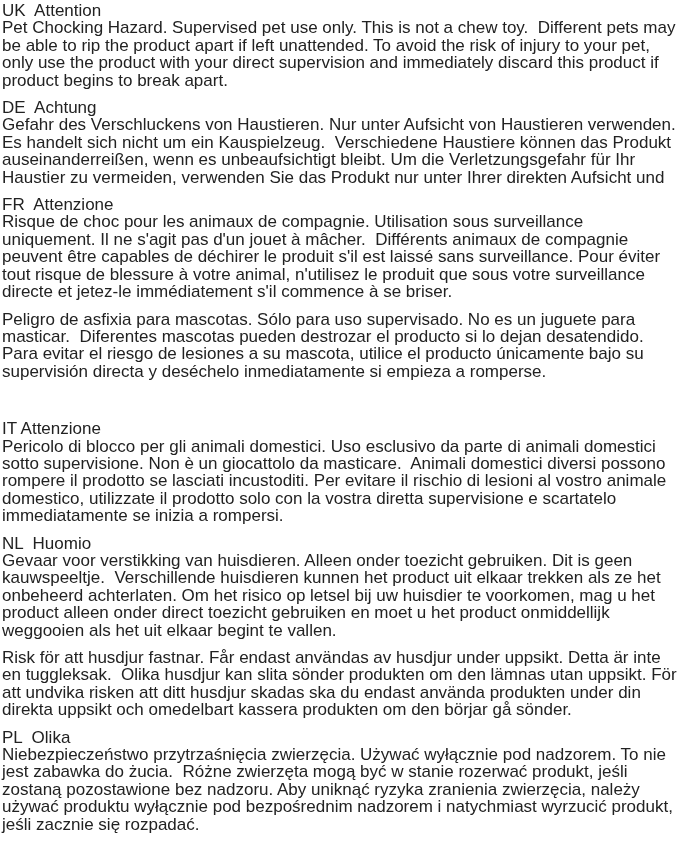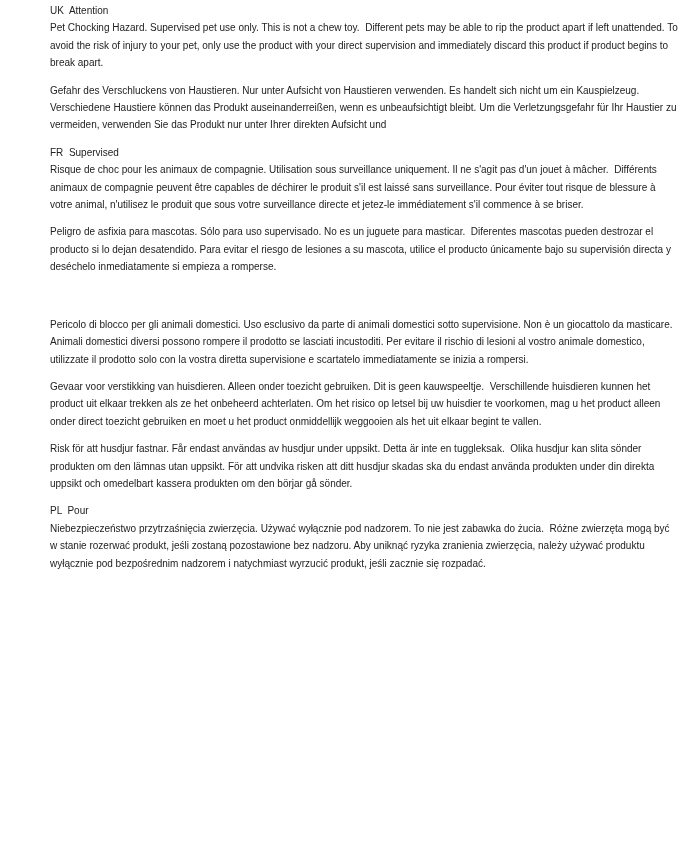--- a/index.html
+++ b/index.html
@@ -9,23 +9,22 @@
   }
   body {
     width: 679px;
     height: 851px;
     overflow: hidden;
     font-family: "Liberation Sans", sans-serif;
   }
   .doc {
     padding: 2px 1px 0 2px;
     color: #222222;
-    font-size: 10px;
+    font-size: 17px;
     line-height: 17.4px;
-    margin-left: 48px;
   }
   .warning-section {
     margin: 0 0 10px 0;
   }
   .warning-section.gap-large {
     margin-top: 40px;
   }
   .section-heading {
     white-space: pre-wrap;
   }
@@ -37,42 +36,45 @@
 <body>
 
 <div class="doc">
 
   <div class="warning-section">
     <div class="section-heading">UK  Attention</div>
     <div class="section-body">Pet Chocking Hazard. Supervised pet use only. This is not a chew toy.  Different pets may be able to rip the product apart if left unattended. To avoid the risk of injury to your pet, only use the product with your direct supervision and immediately discard this product if product begins to break apart.</div>
   </div>
 
   <div class="warning-section">
+    <div class="section-heading">DE  Achtung</div>
     <div class="section-body">Gefahr des Verschluckens von Haustieren. Nur unter Aufsicht von Haustieren verwenden. Es handelt sich nicht um ein Kauspielzeug.  Verschiedene Haustiere können das Produkt auseinanderreißen, wenn es unbeaufsichtigt bleibt. Um die Verletzungsgefahr für Ihr Haustier zu vermeiden, verwenden Sie das Produkt nur unter Ihrer direkten Aufsicht und</div>
   </div>
 
   <div class="warning-section">
-    <div class="section-heading">FR  Supervised</div>
+    <div class="section-heading">FR  Attenzione</div>
     <div class="section-body">Risque de choc pour les animaux de compagnie. Utilisation sous surveillance uniquement. Il ne s'agit pas d'un jouet à mâcher.  Différents animaux de compagnie peuvent être capables de déchirer le produit s'il est laissé sans surveillance. Pour éviter tout risque de blessure à votre animal, n'utilisez le produit que sous votre surveillance directe et jetez-le immédiatement s'il commence à se briser.</div>
   </div>
 
   <div class="warning-section">
     <div class="section-body">Peligro de asfixia para mascotas. Sólo para uso supervisado. No es un juguete para masticar.  Diferentes mascotas pueden destrozar el producto si lo dejan desatendido. Para evitar el riesgo de lesiones a su mascota, utilice el producto únicamente bajo su supervisión directa y deséchelo inmediatamente si empieza a romperse.</div>
   </div>
 
   <div class="warning-section gap-large">
+    <div class="section-heading">IT Attenzione</div>
     <div class="section-body">Pericolo di blocco per gli animali domestici. Uso esclusivo da parte di animali domestici sotto supervisione. Non è un giocattolo da masticare.  Animali domestici diversi possono rompere il prodotto se lasciati incustoditi. Per evitare il rischio di lesioni al vostro animale domestico, utilizzate il prodotto solo con la vostra diretta supervisione e scartatelo immediatamente se inizia a rompersi.</div>
   </div>
 
   <div class="warning-section">
+    <div class="section-heading">NL  Huomio</div>
     <div class="section-body">Gevaar voor verstikking van huisdieren. Alleen onder toezicht gebruiken. Dit is geen kauwspeeltje.  Verschillende huisdieren kunnen het product uit elkaar trekken als ze het onbeheerd achterlaten. Om het risico op letsel bij uw huisdier te voorkomen, mag u het product alleen onder direct toezicht gebruiken en moet u het product onmiddellijk weggooien als het uit elkaar begint te vallen.</div>
   </div>
 
   <div class="warning-section">
     <div class="section-body">Risk för att husdjur fastnar. Får endast användas av husdjur under uppsikt. Detta är inte en tuggleksak.  Olika husdjur kan slita sönder produkten om den lämnas utan uppsikt. För att undvika risken att ditt husdjur skadas ska du endast använda produkten under din direkta uppsikt och omedelbart kassera produkten om den börjar gå sönder.</div>
   </div>
 
   <div class="warning-section">
-    <div class="section-heading">PL  Pour</div>
+    <div class="section-heading">PL  Olika</div>
     <div class="section-body">Niebezpieczeństwo przytrzaśnięcia zwierzęcia. Używać wyłącznie pod nadzorem. To nie jest zabawka do żucia.  Różne zwierzęta mogą być w stanie rozerwać produkt, jeśli zostaną pozostawione bez nadzoru. Aby uniknąć ryzyka zranienia zwierzęcia, należy używać produktu wyłącznie pod bezpośrednim nadzorem i natychmiast wyrzucić produkt, jeśli zacznie się rozpadać.</div>
   </div>
 
 </div>
 
 </body></html>

